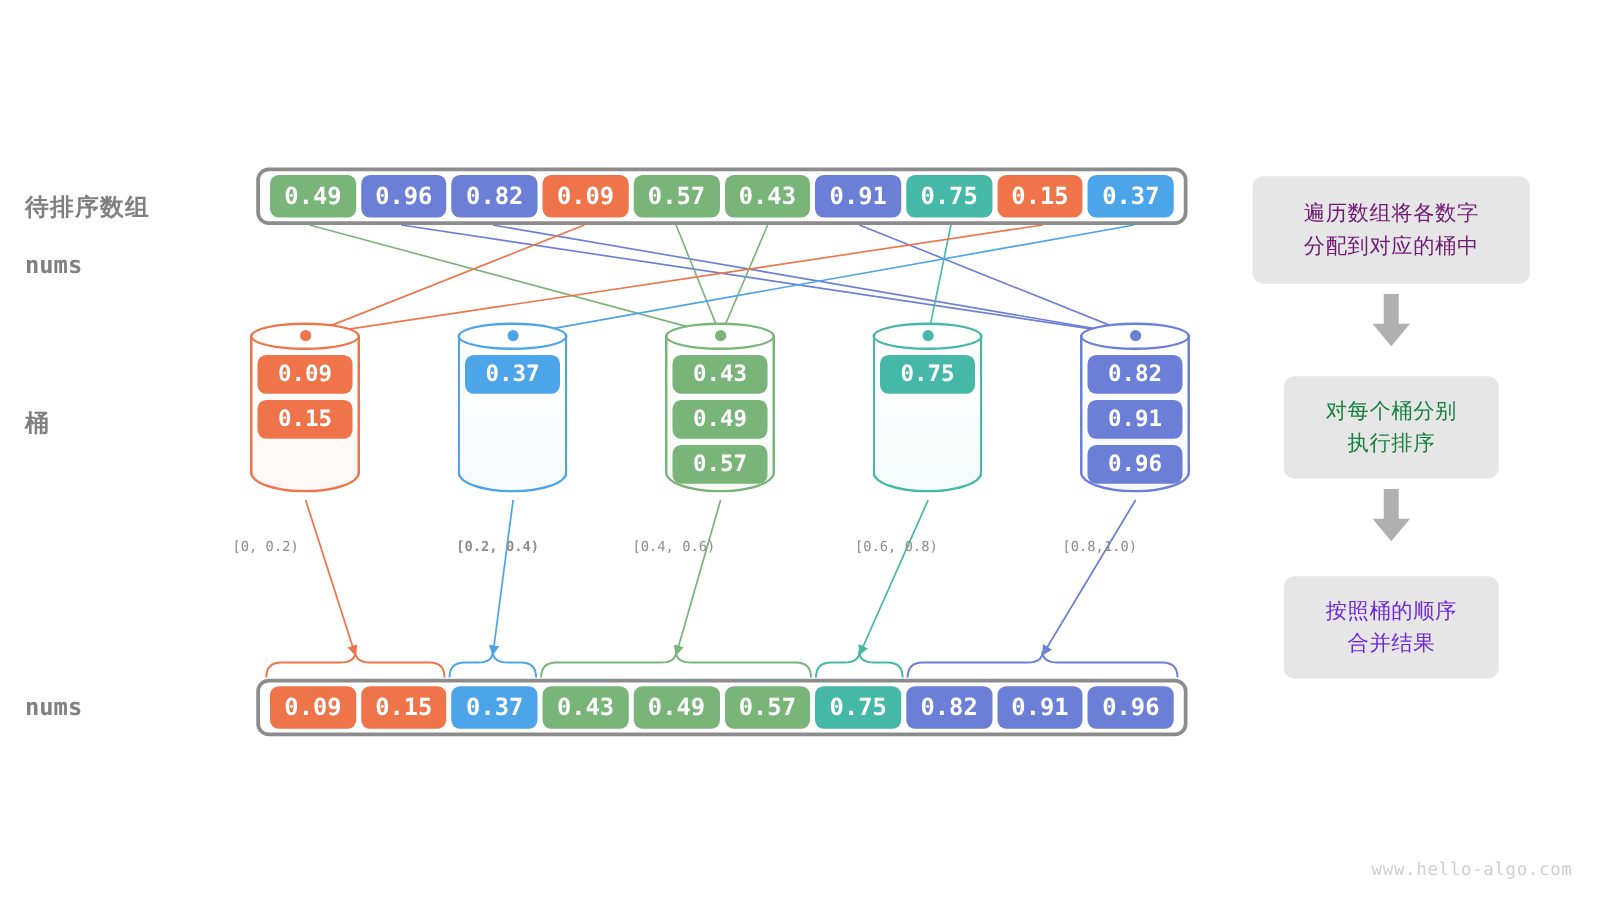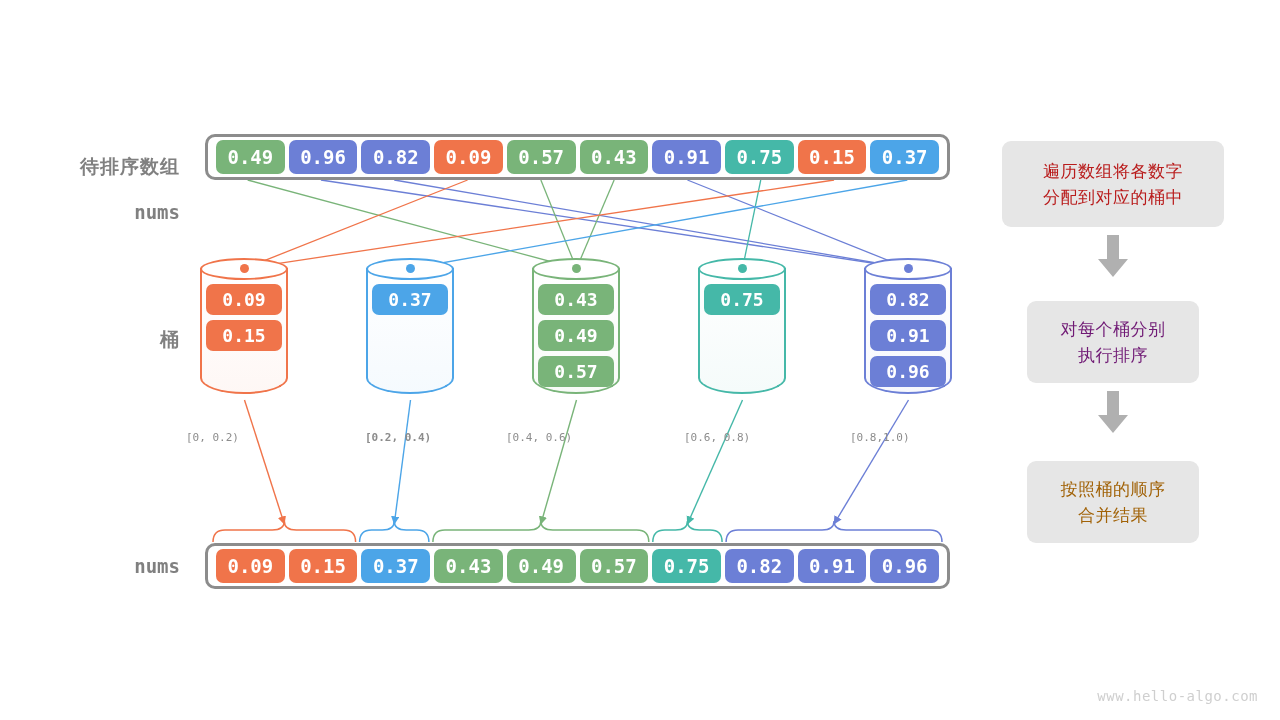--- a/index.html
+++ b/index.html
@@ -7,21 +7,21 @@
     width:1280px;height:720px;
     background:#ffffff;
     font-family:"DejaVu Sans","Liberation Sans",sans-serif;
     overflow:hidden;
   }
   #canvas{position:relative;width:1280px;height:720px;background:#fff;}
 
   
   .row-label{
     position:absolute;
-    text-align:right;
+    text-align:left;
     color:#808080;
     font-weight:bold;
     line-height:1.32;
     white-space:pre-line;
   }
   .row-label .cn{font-size:19px;letter-spacing:1px;display:block;}
   .row-label .en{font-size:19px;display:block;font-family:"DejaVu Sans Mono","Liberation Mono",monospace;}
 
   
   .array-frame{
@@ -250,28 +250,28 @@
       <div class="cell" style="background: rgb(121, 180, 121);">0.43</div>
       <div class="cell" style="background: rgb(121, 180, 121);">0.49</div>
       <div class="cell" style="background: rgb(121, 180, 121);">0.57</div>
       <div class="cell" style="background: rgb(69, 184, 168);">0.75</div>
       <div class="cell" style="background: rgb(108, 127, 214);">0.82</div>
       <div class="cell" style="background: rgb(108, 127, 214);">0.91</div>
       <div class="cell" style="background: rgb(108, 127, 214);">0.96</div>
     </div>
 
   <div id="flow-layer">
-      <div class="flowbox" style="left: 1002px; top: 141px; width: 222px; height: 86px; background: rgb(230, 230, 230); color: #b91c1c;">遍历数组将各数字
+      <div class="flowbox" style="left: 1002px; top: 141px; width: 222px; height: 86px; background: rgb(230, 230, 230); color: #701a75;">遍历数组将各数字
 分配到对应的桶中</div>
       <div style="position: absolute; left: 1096px; top: 235px; width: 34px; height: 44px;"><svg width="34" height="44">
           <path d="M11,0 L23,0 L23,24 L32,24 L17,42 L2,24 L11,24 Z" fill="#b0b0b0"></path>
         </svg></div>
-      <div class="flowbox" style="left: 1027px; top: 301px; width: 172px; height: 82px; background: rgb(230, 230, 230); color: #701a75;">对每个桶分别
+      <div class="flowbox" style="left: 1027px; top: 301px; width: 172px; height: 82px; background: rgb(230, 230, 230); color: #15803d;">对每个桶分别
 执行排序</div>
       <div style="position: absolute; left: 1096px; top: 391px; width: 34px; height: 44px;"><svg width="34" height="44">
           <path d="M11,0 L23,0 L23,24 L32,24 L17,42 L2,24 L11,24 Z" fill="#b0b0b0"></path>
         </svg></div>
-      <div class="flowbox" style="left: 1027px; top: 461px; width: 172px; height: 82px; background: rgb(230, 230, 230); color: #a16207;">按照桶的顺序
+      <div class="flowbox" style="left: 1027px; top: 461px; width: 172px; height: 82px; background: rgb(230, 230, 230); color: #6d28d9;">按照桶的顺序
 合并结果</div>
     </div>
 
   <div class="watermark">www.hello-algo.com</div>
 </div>
 
 </body></html>

